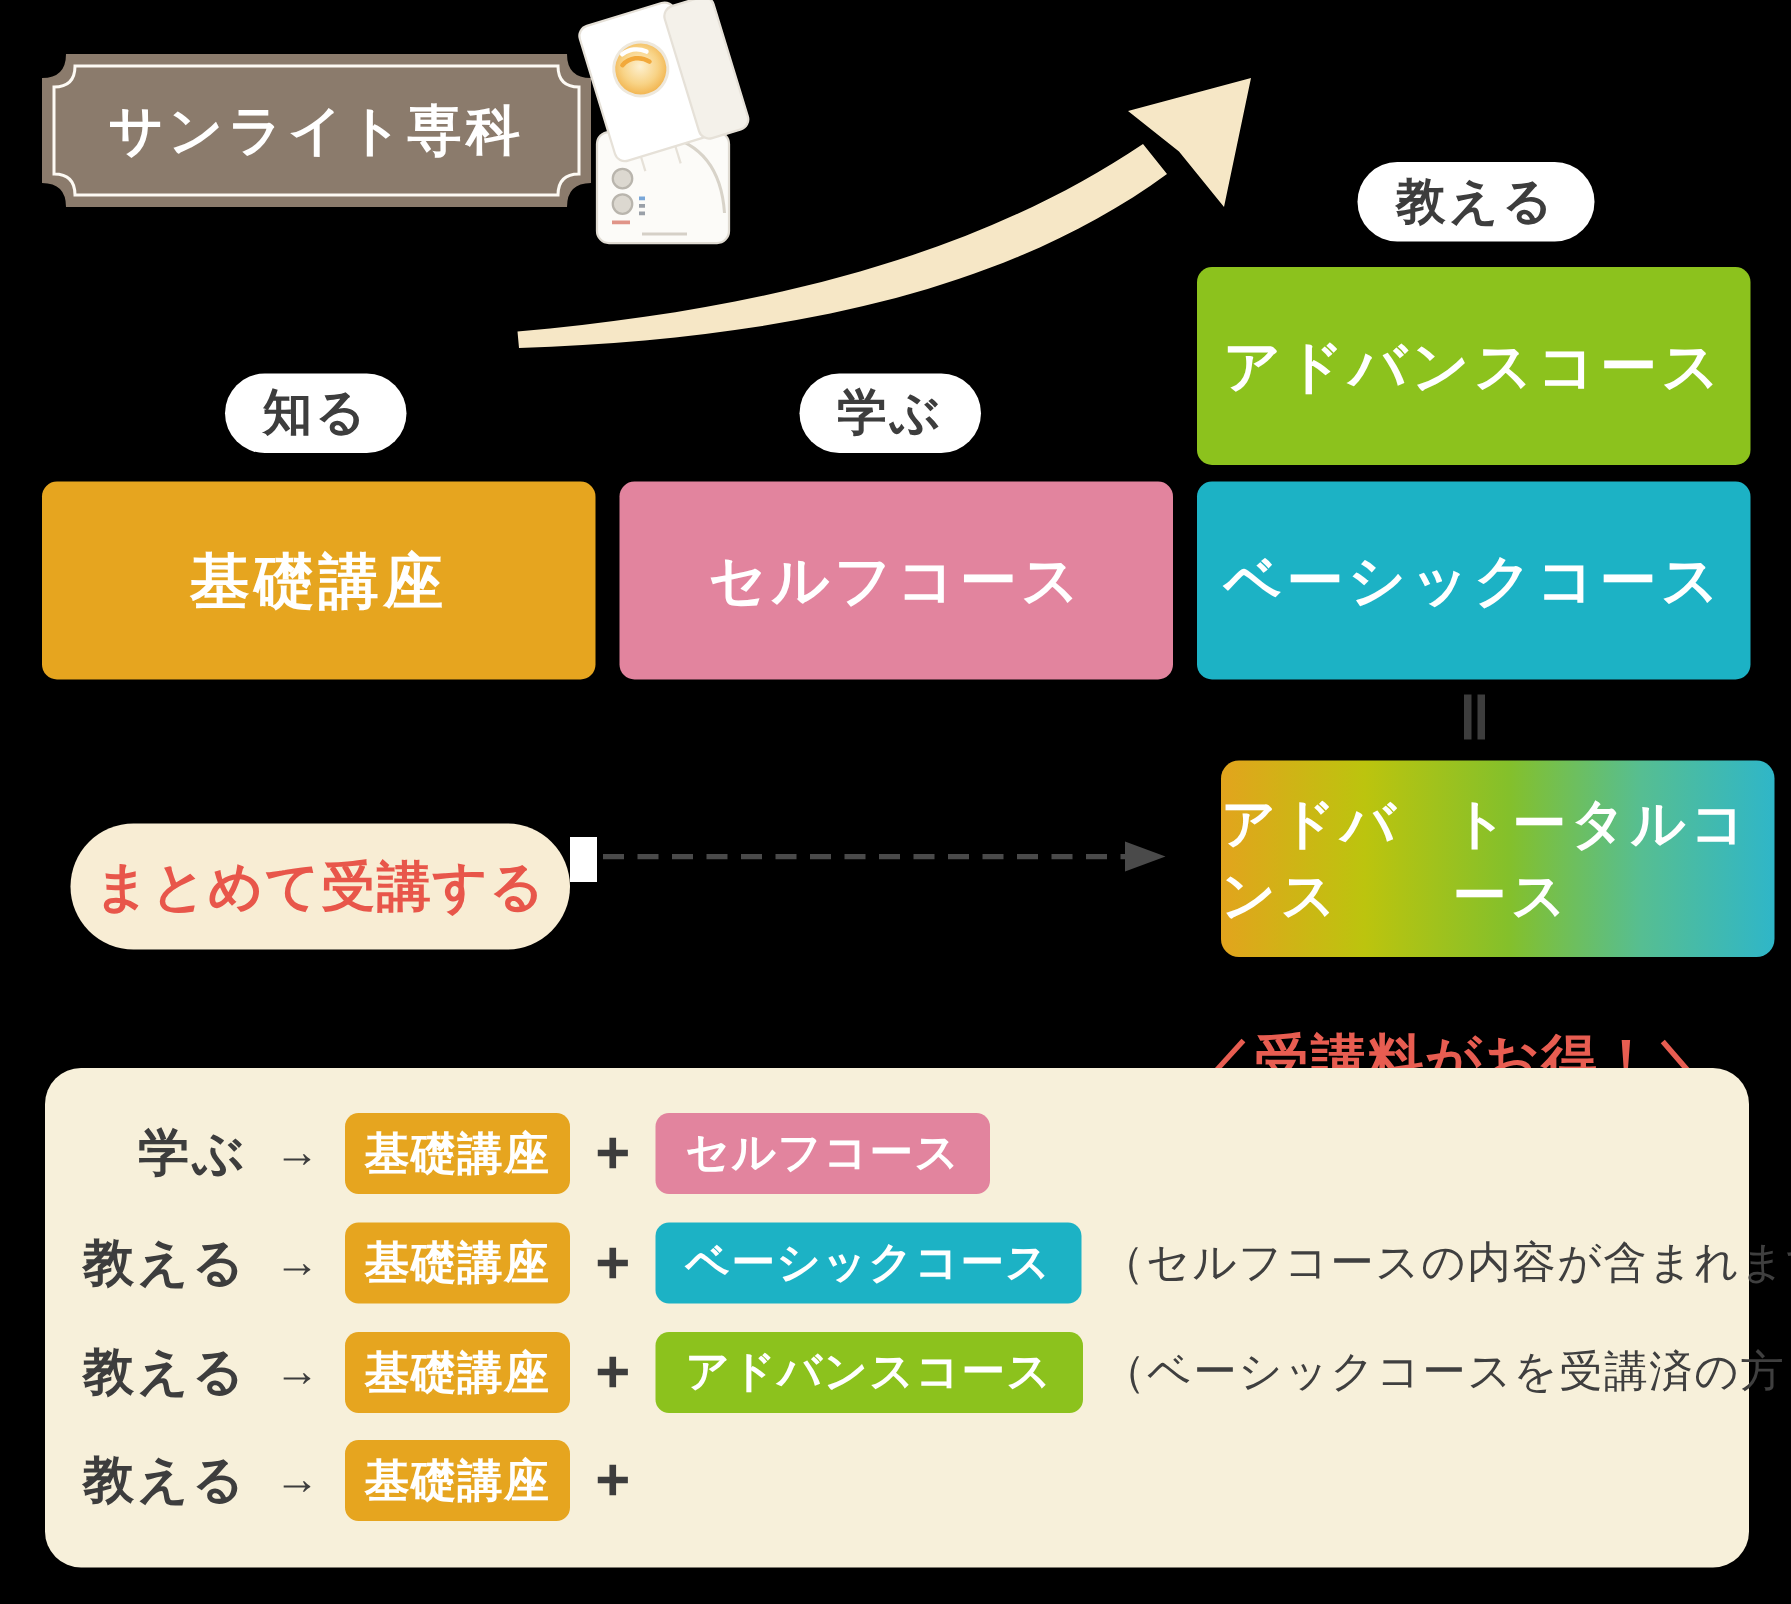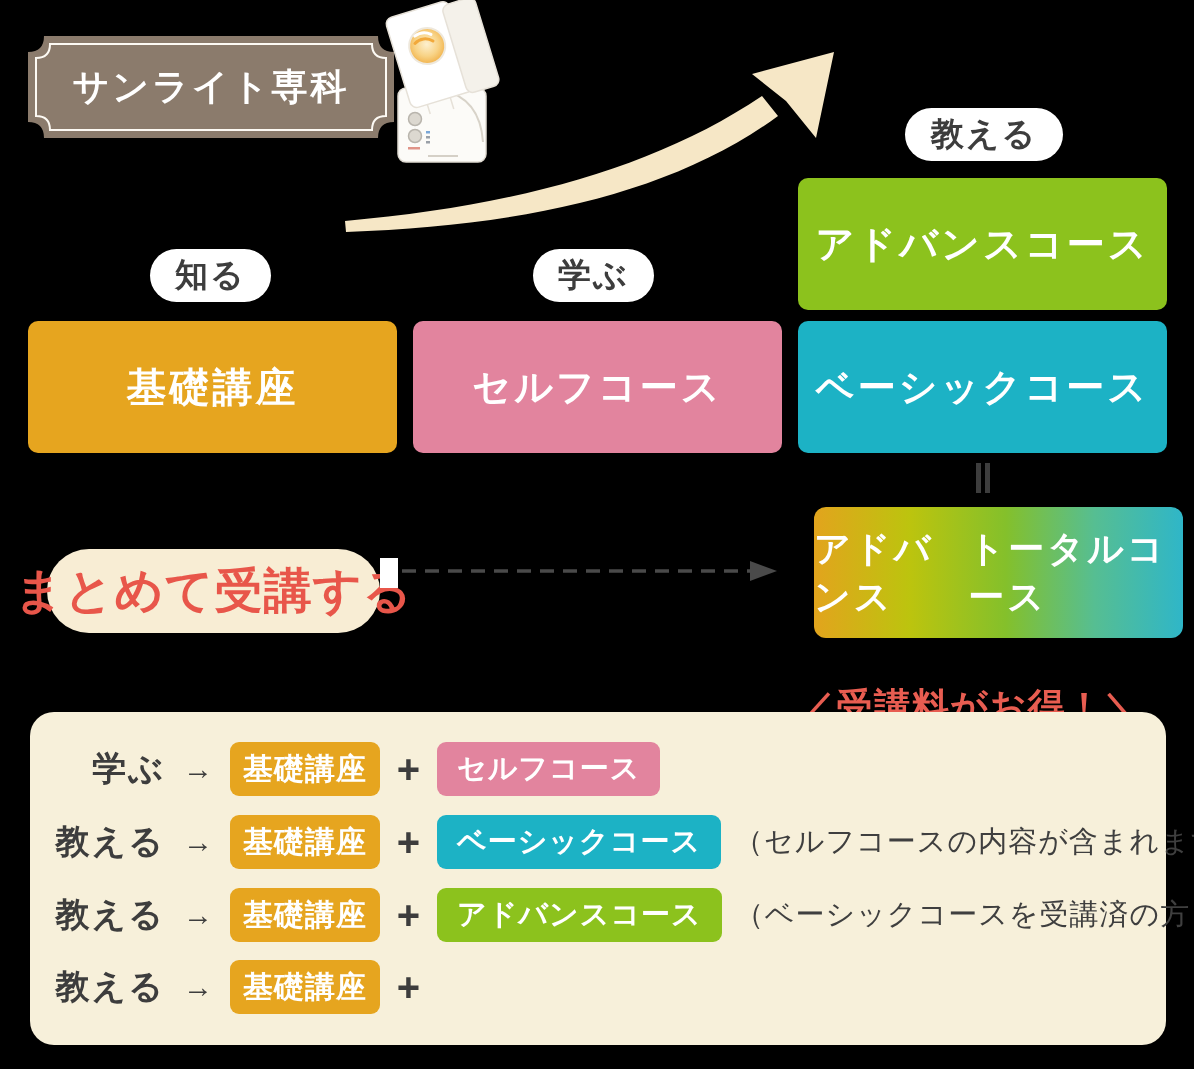--- a/index.html
+++ b/index.html
@@ -50,21 +50,21 @@
   }
 
   
   .equals{left:976px;top:463px;display:flex;gap:4px;height:30px;}
   .equals i{display:block;width:5px;height:30px;background:#3d3d3d;}
 
   
   .pill{
     left:47px;top:549px;width:333px;height:84px;border-radius:42px;background:#f8edd4;
     display:flex;align-items:center;justify-content:center;
-    color:#e8564a;font-size:48px;font-weight:800;letter-spacing:1px;white-space:nowrap;font-family:Liberation Mono, monospace;
+    color:#e8564a;font-size:36px;font-weight:800;letter-spacing:1px;white-space:nowrap;font-family:Liberation Mono, monospace;
   }
   .connector{left:380px;top:558px;width:18px;height:30px;background:#fff;}
   .discount{
     left:798px;top:682px;width:369px;text-align:left;
     color:#e85d51;font-size:37px;font-weight:700;letter-spacing:1px;white-space:nowrap;
   }
 
   
   .panel{left:30px;top:712px;width:1136px;height:333px;background:#f7f0da;border-radius:24px;}
   .row{position:absolute;left:0;height:54px;display:flex;align-items:center;}

